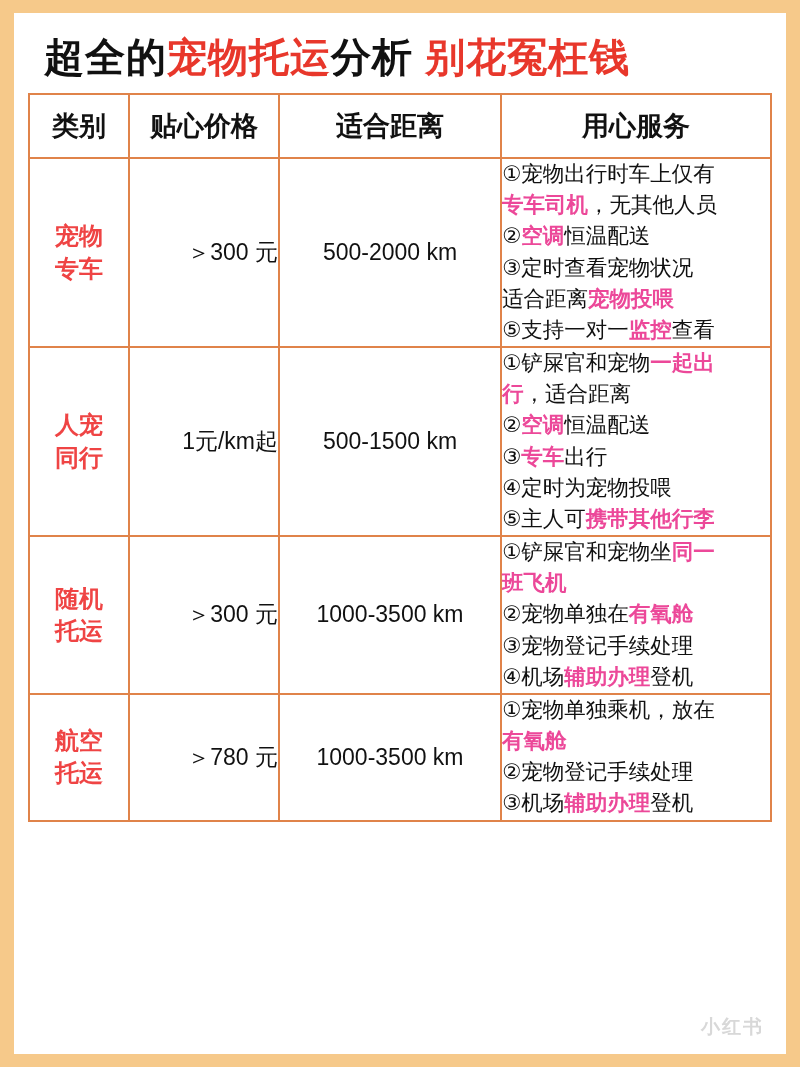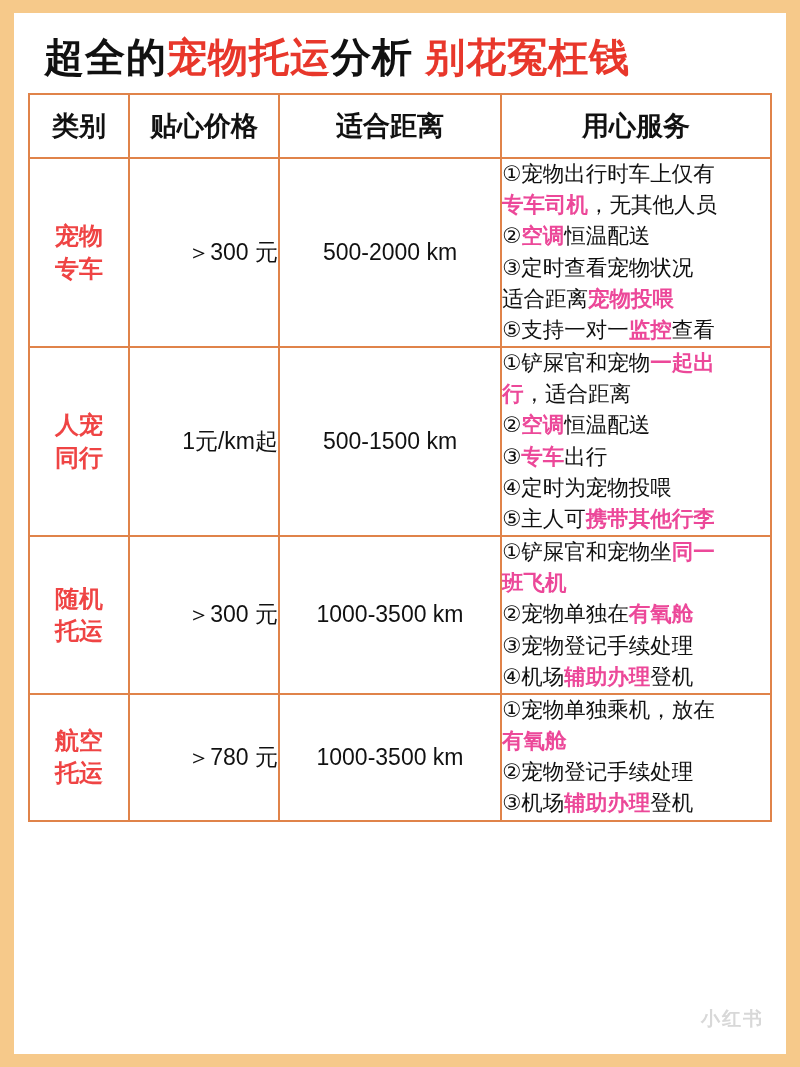--- a/index.html
+++ b/index.html
@@ -91,21 +91,21 @@
     line-height: 1.45;
     color: #111;
   }
   td.serv .li {
     white-space: normal;
   }
   .red { color: #ec4899; font-weight: bold; }
   .watermark {
     position: absolute;
     right: 22px;
-    bottom: 22px;
+    bottom: 14px;
     font-size: 19px;
     color: #d8d8d8;
     letter-spacing: 2px;
     font-weight: bold;
     pointer-events: none;
   }
 </style>
 </head>
 <body>
 

